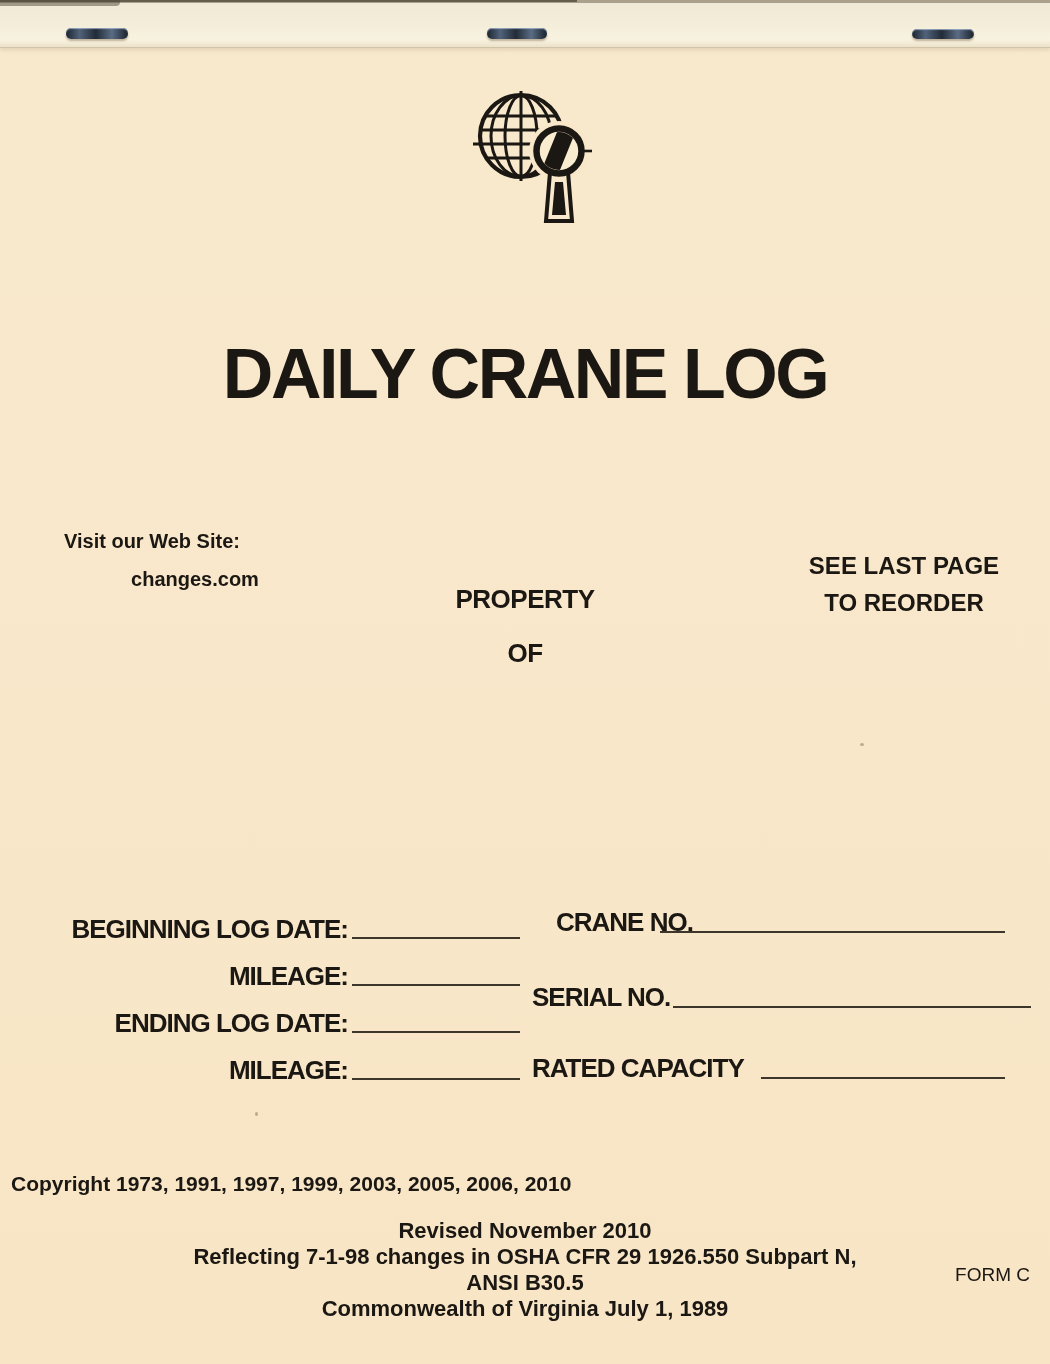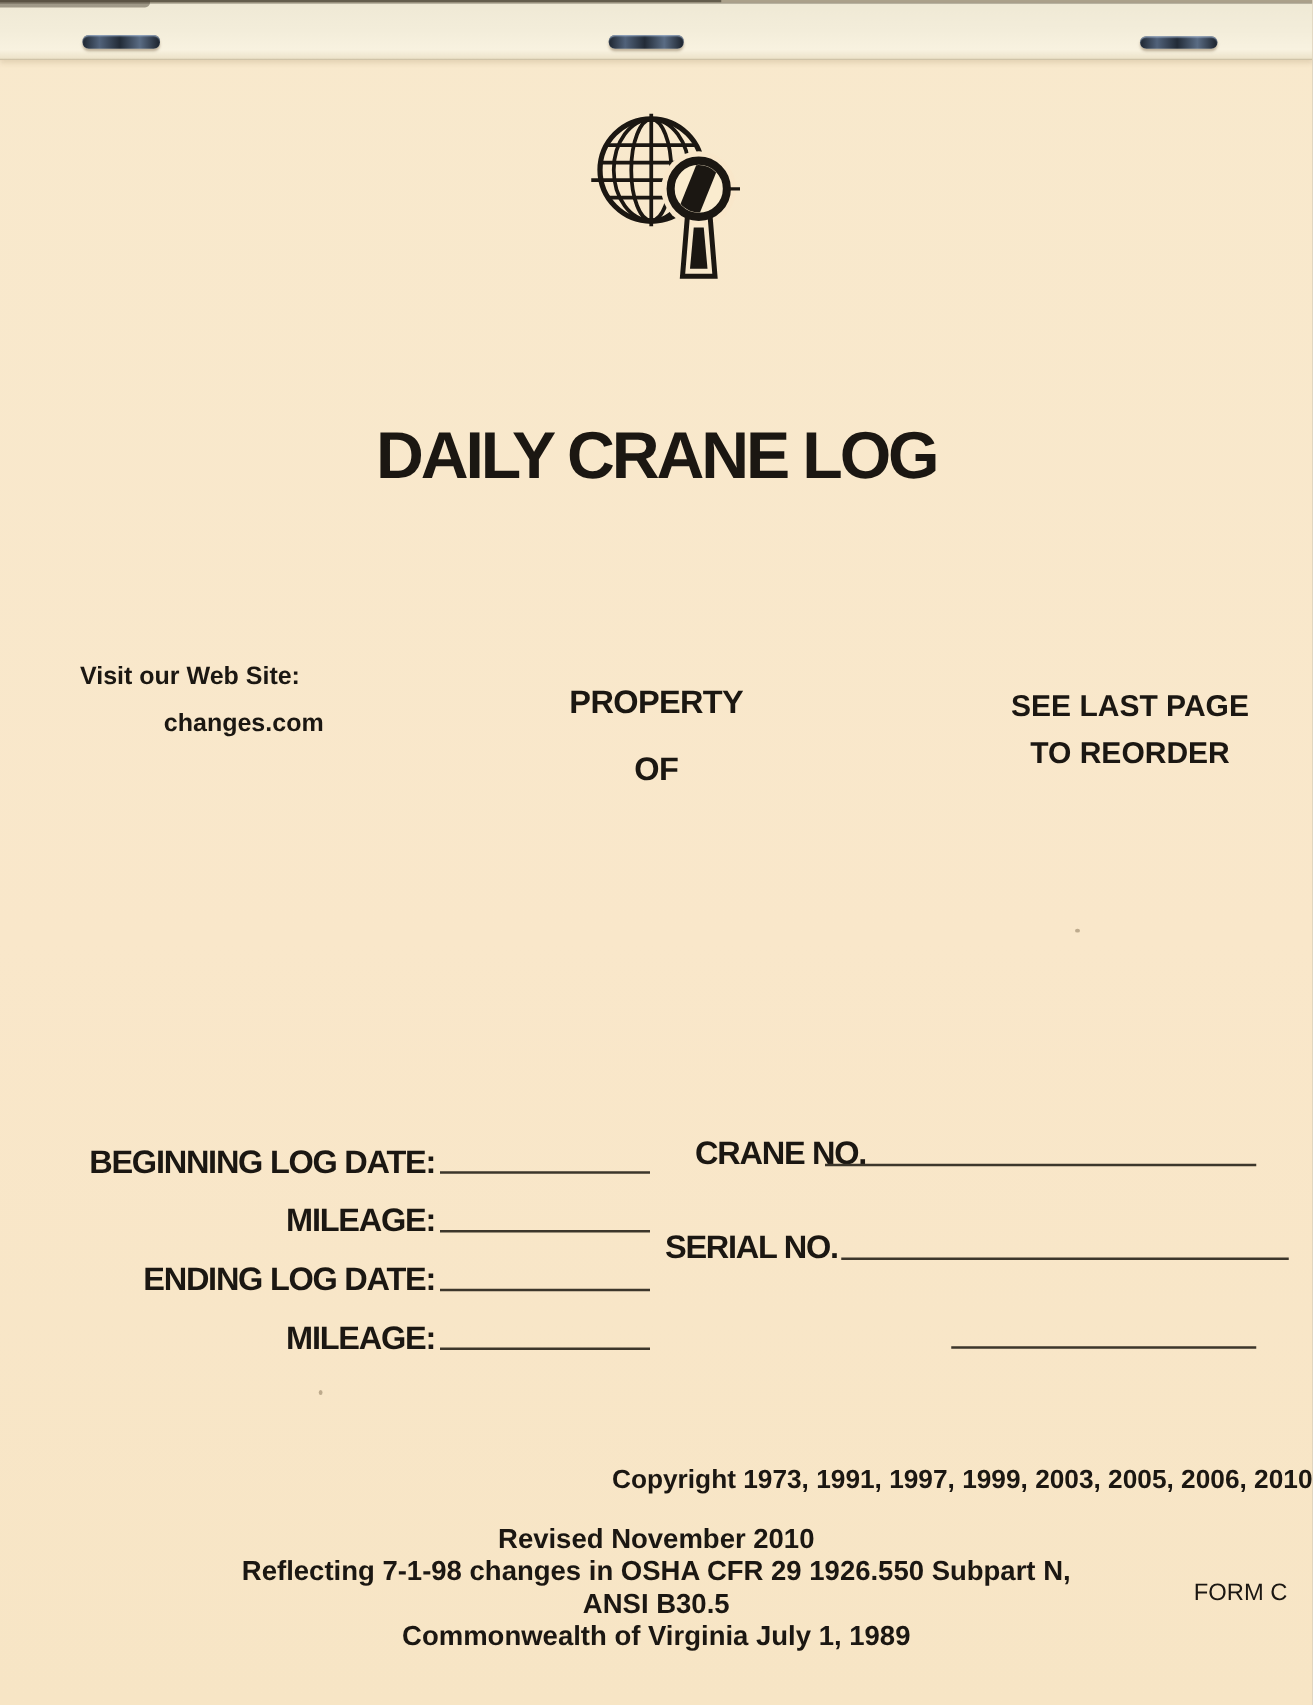--- a/index.html
+++ b/index.html
@@ -35,30 +35,30 @@
     box-shadow:inset 0 1px 1px rgba(175,195,220,.75),0 2px 2px rgba(125,103,70,.45);
   }
   .staple.s1{left:66px;width:62px;}
   .staple.s2{left:487px;width:60px;}
   .staple.s3{left:912px;width:62px;top:29px;height:10px;}
 
   .logo{position:absolute;left:455px;top:88px;width:140px;height:150px;}
 
   .title{
     position:absolute;left:0;top:334px;width:100%;text-align:center;
-    font-size:53px;font-weight:bold;letter-spacing:-2.5px;white-space:nowrap;
+    font-size:70px;font-weight:bold;letter-spacing:-2.5px;white-space:nowrap;
   }
 
   .website{position:absolute;left:60px;top:522px;width:270px;font-size:20px;font-weight:bold;line-height:38px;}
   .website .l1{text-align:left;padding-left:4px;}
   .website .l2{text-align:center;}
 
   .reorder{position:absolute;left:798px;top:547px;width:212px;font-size:24px;font-weight:bold;line-height:37px;text-align:center;}
 
-  .property{position:absolute;left:0;top:546px;width:100%;text-align:center;font-size:26px;font-weight:bold;letter-spacing:-0.5px;}
+  .property{position:absolute;left:0;top:584px;width:100%;text-align:center;font-size:26px;font-weight:bold;letter-spacing:-0.5px;}
   .property .l2{margin-top:23px;}
 
   .writein{position:absolute;height:2px;background:var(--rule);}
   .property-line{left:243px;top:767px;width:577px;height:2px;background:#5a5243;}
 
   .flabel{position:absolute;font-size:26px;font-weight:bold;letter-spacing:-1px;white-space:nowrap;}
   .flabel.right-col{left:532px;}
   .left-col{left:0;width:348px;text-align:right;}
 
   .lbl-begin{top:914px;}
@@ -70,21 +70,21 @@
   .line-ending{left:352px;top:1031px;width:168px;}
   .line-mileage2{left:352px;top:1078px;width:168px;}
 
   .lbl-crane{top:907px;margin-left:24px;}
   .lbl-serial{top:982px;}
   .lbl-rated{top:1053px;}
   .line-crane{left:660px;top:931px;width:345px;}
   .line-serial{left:673px;top:1006px;width:358px;}
   .line-rated{left:761px;top:1077px;width:244px;}
 
-  .copyright{position:absolute;left:0;top:1172px;width:100%;text-align:right;font-size:21px;font-weight:bold;letter-spacing:0;}
+  .copyright{position:absolute;left:0;top:1172px;width:100%;text-align:left;font-size:21px;font-weight:bold;letter-spacing:0;padding-left:11px;}
   .revision{position:absolute;left:0;top:1218px;width:100%;text-align:center;font-size:22px;font-weight:bold;line-height:26px;}
   .form-code{position:absolute;left:870px;top:1264px;width:160px;text-align:right;font-size:19px;font-weight:normal;}
 
   .speck{position:absolute;border-radius:50%;background:rgba(118,98,68,.45);}
   .speck.a{left:860px;top:743px;width:4px;height:3px;}
   .speck.b{left:255px;top:1112px;width:3px;height:4px;}
 </style>
 </head>
 <body>
 
@@ -151,20 +151,21 @@
 
   <div class="flabel left-col lbl-mileage2">MILEAGE:</div>
   <div class="writein line-mileage2"></div>
 
   <div class="flabel right-col lbl-crane">CRANE NO.</div>
   <div class="writein line-crane"></div>
 
   <div class="flabel right-col lbl-serial">SERIAL NO.</div>
   <div class="writein line-serial"></div>
 
+  <div class="flabel right-col lbl-rated">RATED CAPACITY</div>
   <div class="writein line-rated"></div>
 
   <div class="copyright">Copyright 1973, 1991, 1997, 1999, 2003, 2005, 2006, 2010</div>
 
   <div class="revision">
     <div>Revised November 2010</div>
     <div>Reflecting 7-1-98 changes in OSHA CFR 29 1926.550 Subpart N,</div>
     <div>ANSI B30.5</div>
     <div>Commonwealth of Virginia July 1, 1989</div>
   </div>

